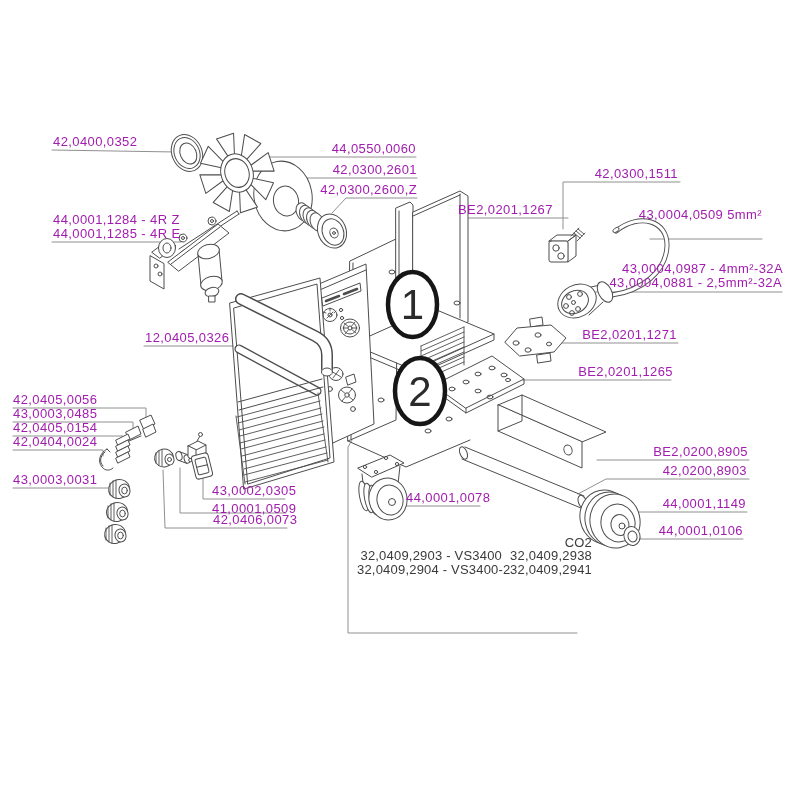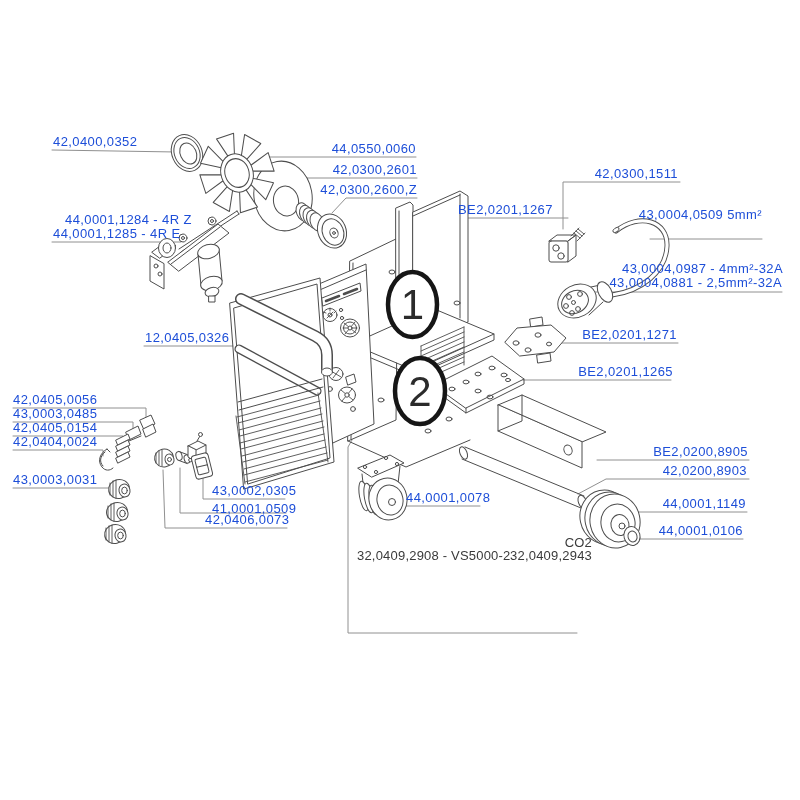--- a/index.html
+++ b/index.html
@@ -1,20 +1,20 @@
 <!DOCTYPE html>
 <html><head>
 <meta charset="utf-8">
 <style>
   html,body{margin:0;padding:0;background:#fff;}
   #page{position:relative;width:800px;height:800px;background:#fff;overflow:hidden;
         font-family:"Liberation Sans",sans-serif;}
   svg{position:absolute;left:0;top:0;}
   .lbl{position:absolute;font-size:13px;line-height:14px;letter-spacing:.4px;
-       color:#1d4ed8;white-space:nowrap;}
+       color:#a21caf;white-space:nowrap;}
   .vtable{position:absolute;left:352px;top:536px;font-size:13px;line-height:13.4px;
           color:#3a3a3a;letter-spacing:.2px;text-align:right;}
   .vrow{display:grid;grid-template-columns:150px 90px;}
   .vrow .m{padding-left:5px;white-space:nowrap;}
   .vrow .c{white-space:nowrap;}
   .vhead .c{padding-left:21px;}
   .co-num{font-size:42px;fill:#2b2b2b;font-family:"Liberation Sans",sans-serif;}
 </style>
 </head>
 <body>
@@ -332,44 +332,48 @@
 <div>
   <div class="lbl" style="left:53px;top:135px">42,0400,0352</div>
   <div class="lbl" style="right:384px;top:142px">44,0550,0060</div>
   <div class="lbl" style="right:383px;top:163px">42,0300,2601</div>
   <div class="lbl" style="right:383px;top:183px">42,0300,2600,Z</div>
   <div class="lbl" style="right:122px;top:167px">42,0300,1511</div>
   <div class="lbl" style="left:458px;top:203px">BE2,0201,1267</div>
   <div class="lbl" style="right:38px;top:208px">43,0004,0509 5mm²</div>
   <div class="lbl" style="right:17px;top:262px">43,0004,0987 - 4mm²-32A</div>
   <div class="lbl" style="right:18px;top:276px">43,0004,0881 - 2,5mm²-32A</div>
-  <div class="lbl" style="left:65px;top:213px">44,0001,1284 - 4R Z</div>
+  <div class="lbl" style="left:53px;top:213px">44,0001,1284 - 4R Z</div>
   <div class="lbl" style="left:53px;top:227px">44,0001,1285 - 4R E</div>
   <div class="lbl" style="left:145px;top:331px">12,0405,0326</div>
   <div class="lbl" style="right:123px;top:328px">BE2,0201,1271</div>
   <div class="lbl" style="right:127px;top:365px">BE2,0201,1265</div>
   <div class="lbl" style="right:52px;top:445px">BE2,0200,8905</div>
   <div class="lbl" style="right:53px;top:464px">42,0200,8903</div>
   <div class="lbl" style="right:54px;top:497px">44,0001,1149</div>
   <div class="lbl" style="right:57px;top:524px">44,0001,0106</div>
   <div class="lbl" style="left:13px;top:393px">42,0405,0056</div>
   <div class="lbl" style="left:13px;top:407px">43,0003,0485</div>
   <div class="lbl" style="left:13px;top:421px">42,0405,0154</div>
   <div class="lbl" style="left:13px;top:435px">42,0404,0024</div>
   <div class="lbl" style="left:13px;top:473px">43,0003,0031</div>
   <div class="lbl" style="left:212px;top:484px">43,0002,0305</div>
   <div class="lbl" style="left:212px;top:502px">41,0001,0509</div>
-  <div class="lbl" style="left:205px;top:513px">42,0406,0073</div>
+  <div class="lbl" style="left:213px;top:513px">42,0406,0073</div>
   <div class="lbl" style="left:406px;top:491px">44,0001,0078</div>
 </div>
 
 <div class="vtable">
   <div class="vrow vhead">
     <div class="m"></div>
     <div class="c">CO2</div>
   </div>
   <div class="vrow">
-    <div class="m">32,0409,2908 - VS5000-2</div>
-    <div class="c">32,0409,2943</div>
+    <div class="m">32,0409,2903 - VS3400</div>
+    <div class="c">32,0409,2938</div>
+  </div>
+  <div class="vrow">
+    <div class="m">32,0409,2904 - VS3400-2</div>
+    <div class="c">32,0409,2941</div>
   </div>
 </div>
 
 </div>
 
 </body></html>

